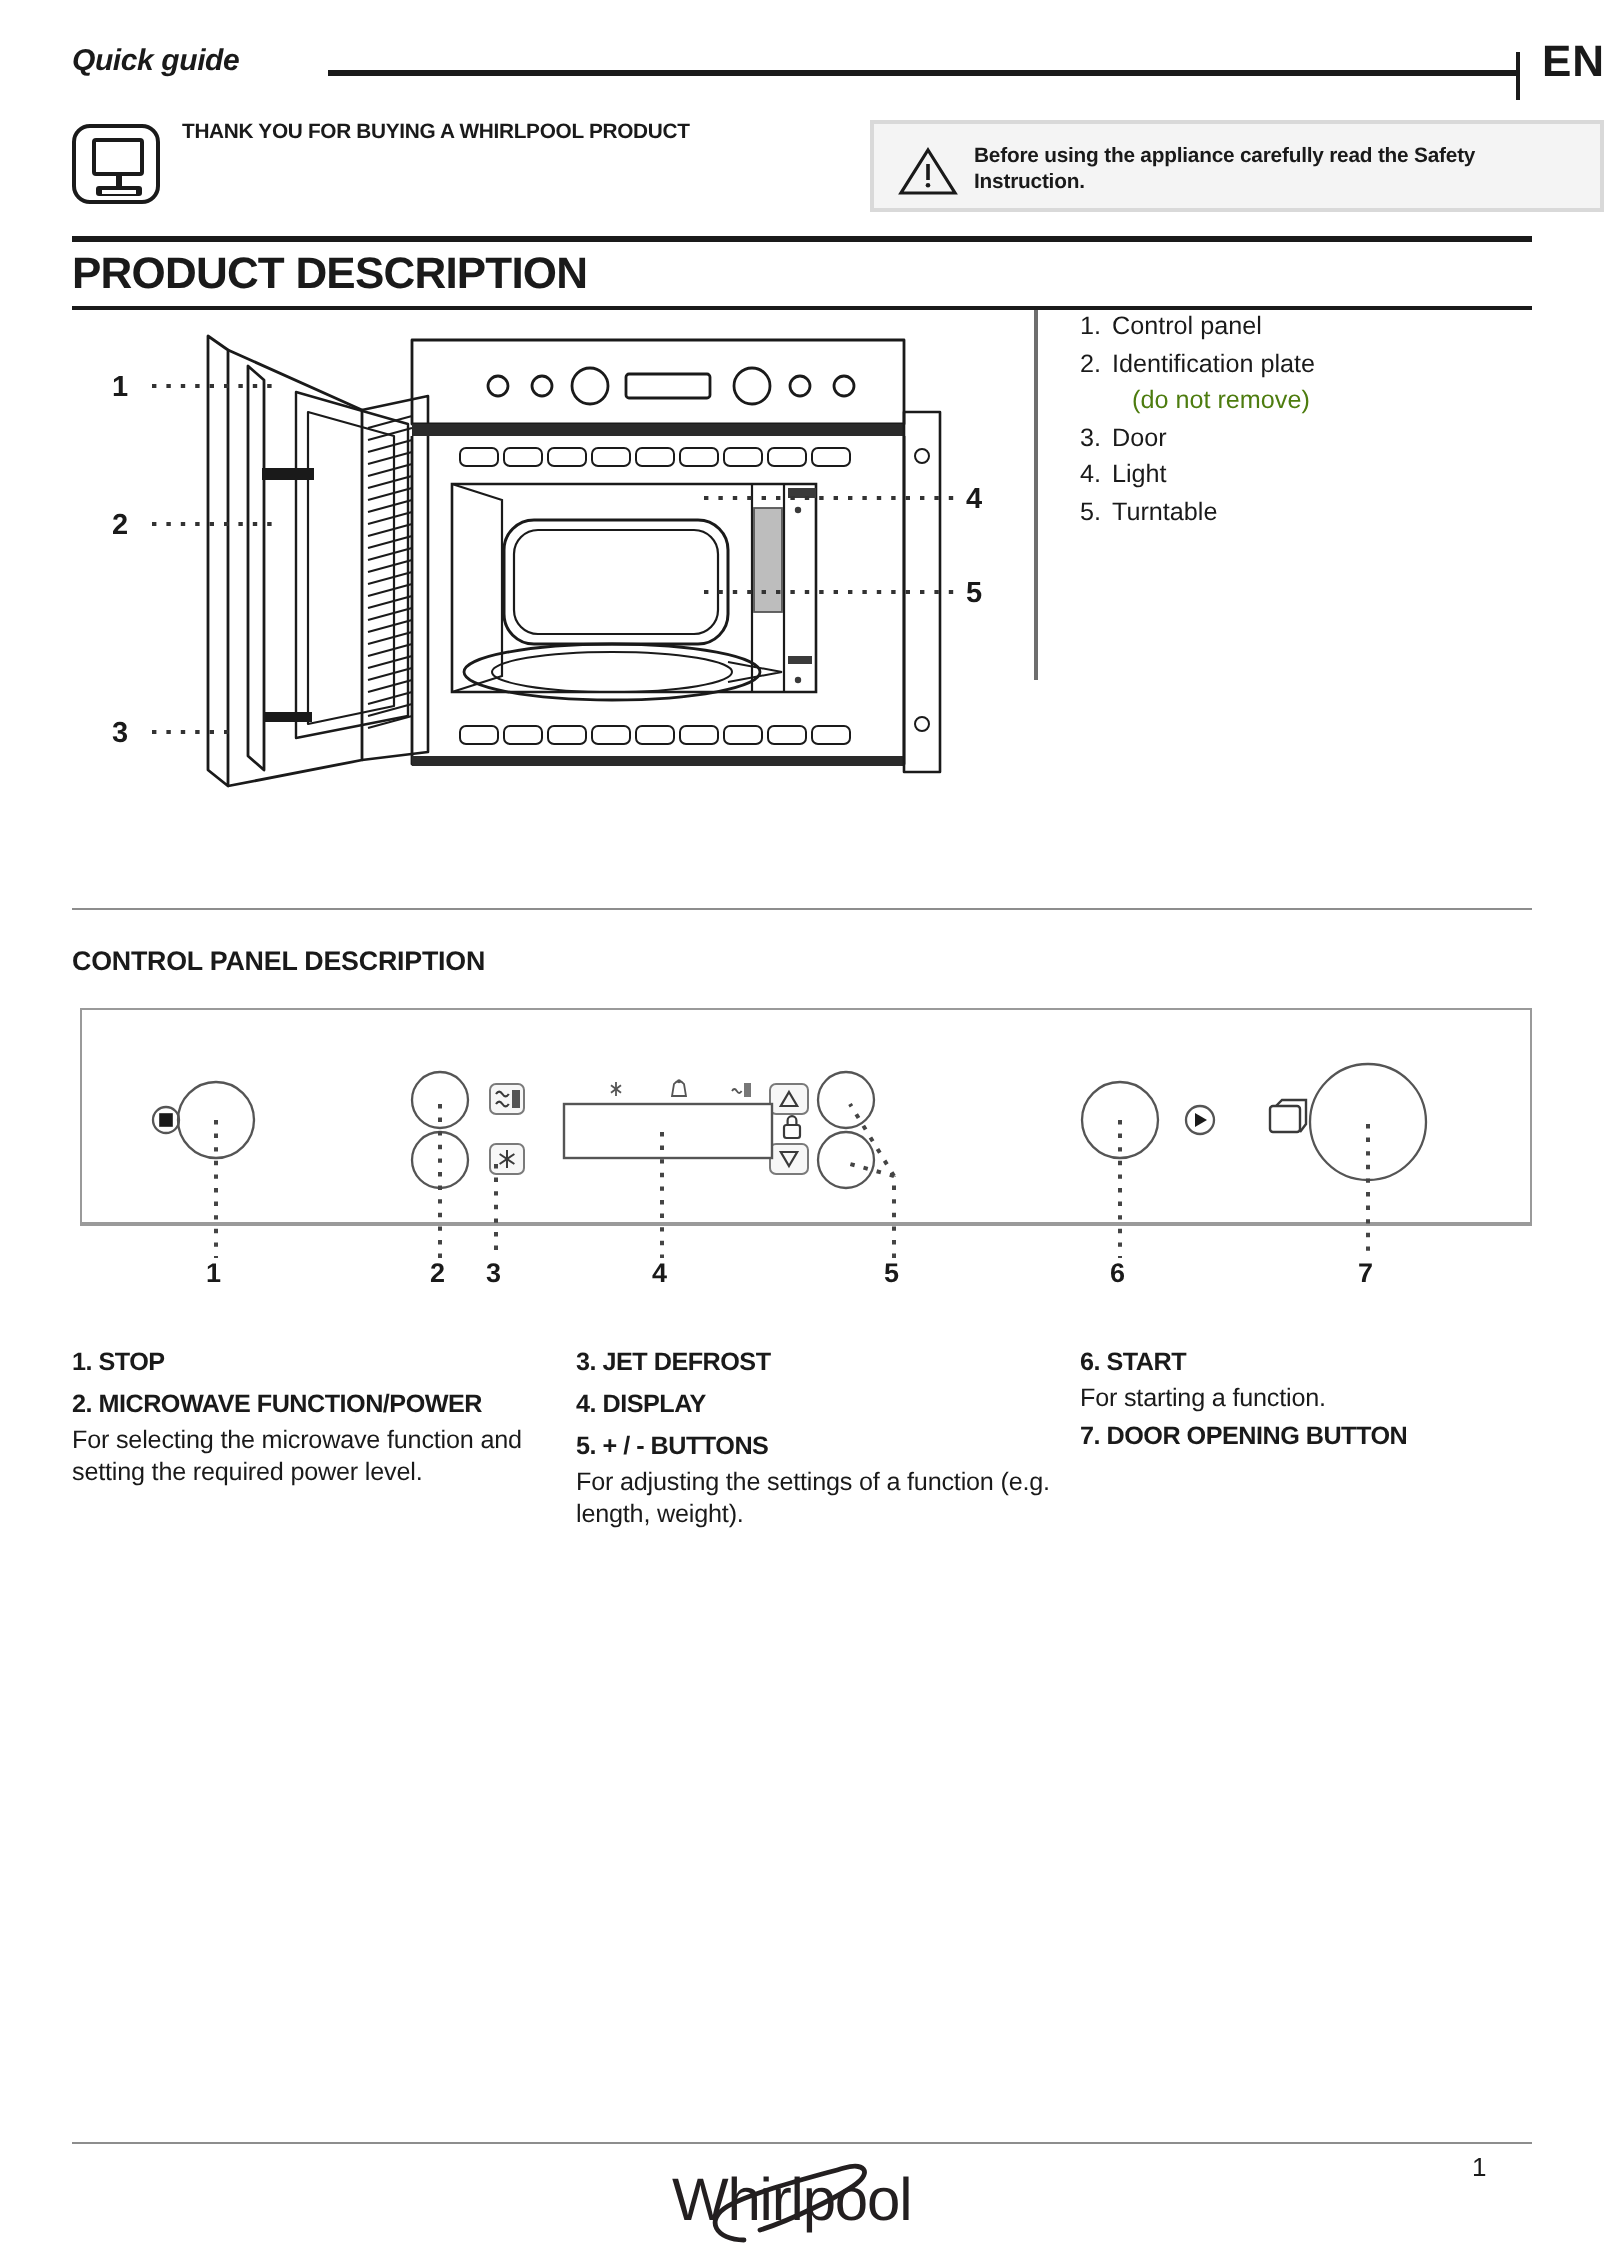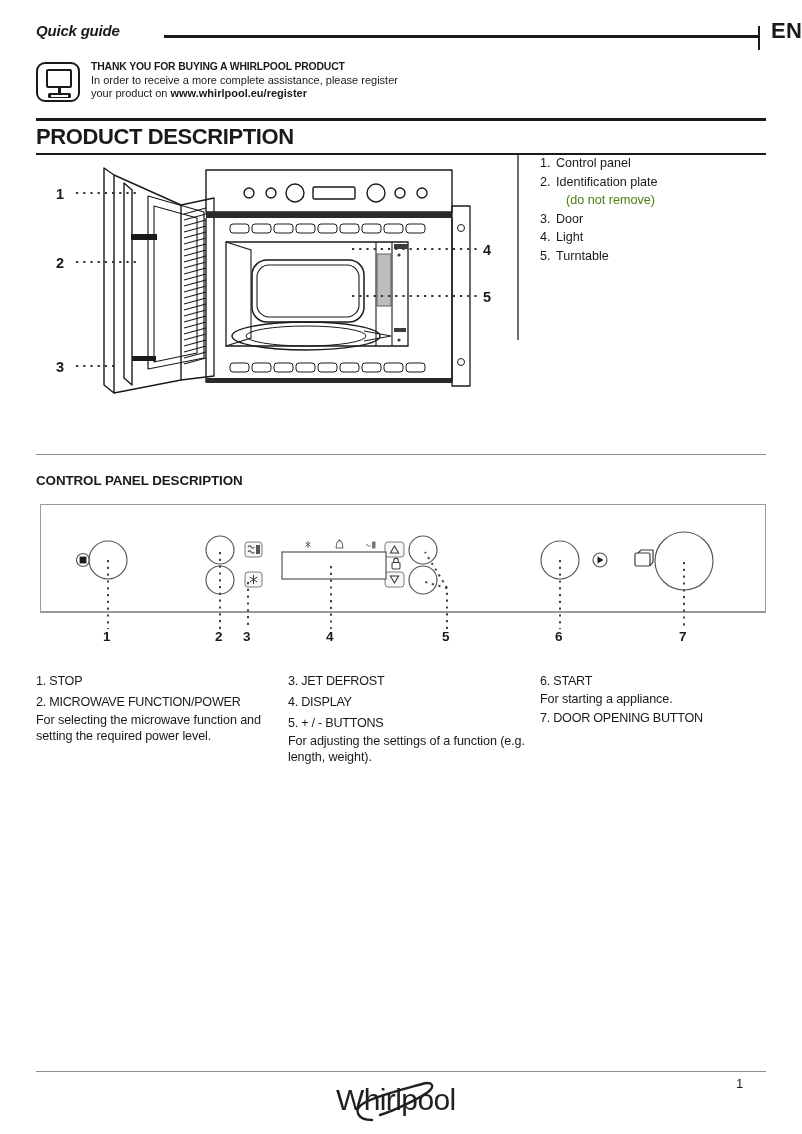--- a/index.html
+++ b/index.html
@@ -83,21 +83,21 @@
   }
   .cp-under{position:absolute;left:40px;top:612px;width:726px;height:1.3px;background:#9a9a9a;}
   .cpnum{position:absolute;font-size:13.5px;font-weight:bold;top:629px;}
 
   
   .descs{position:absolute;left:36px;top:672px;width:730px;}
   .col{position:absolute;top:0;}
   .c1{left:0;width:244px;}
   .c2{left:252px;width:240px;}
   .c3{left:504px;width:240px;}
-  .d-h{font-size:12.6px;font-weight:normal;line-height:19px;letter-spacing:-0.25px;margin-top:2px;}
+  .d-h{font-size:12.6px;font-weight:bold;line-height:19px;letter-spacing:-0.25px;margin-top:2px;}
   .d-p{font-size:12.6px;line-height:16.4px;letter-spacing:-0.1px;}
 
   
   .ftr-rule{position:absolute;left:36px;top:1071px;width:730px;height:1.4px;background:#8d8d8d;}
   .ftr-pg{position:absolute;left:736px;top:1076px;font-size:13px;}
   .logo{position:absolute;left:336px;top:1080px;width:160px;height:44px;}
 </style>
 </head>
 <body>
 
@@ -114,23 +114,30 @@
 
     <div class="mon-ico">
       <div class="mon-screen"></div>
       <div class="mon-neck"></div>
       <div class="mon-base"></div>
       <div class="mon-base2"></div>
     </div>
 
     <div class="thx">
       <div class="thx-t">THANK YOU FOR BUYING A WHIRLPOOL PRODUCT</div>
-      <div class="thx-b"><span>In order to receive a more complete assistance, please register your product on </span><b>www.whirlpool.eu/register</b></div>
-    </div>
-
+    </div>
+
+    <div class="warn">
+      <svg class="warn-ico" viewBox="0 0 30 25">
+        <polygon points="15,2 28.5,23.5 1.5,23.5" fill="none" stroke="#1a1a1a" stroke-width="1.6"></polygon>
+        <rect x="14.1" y="9" width="1.8" height="8" fill="#1a1a1a"></rect>
+        <circle cx="15" cy="19.6" r="1.15" fill="#1a1a1a"></circle>
+      </svg>
+      <div class="warn-txt">Before using the appliance carefully read the Safety Instruction.</div>
+    </div>
   </div>
 
   <div class="sec" style="top:118px;">
     <div class="sec-rule-top"></div>
     <div class="sec-h">PRODUCT DESCRIPTION</div>
     <div class="sec-rule-bot"></div>
   </div>
 
   <svg style="position:absolute;left:36px;top:150px;width:500px;height:260px;" viewBox="0 0 500 260">
     <g fill="none" stroke="#1a1a1a" stroke-width="1.4" stroke-linejoin="round">
@@ -390,21 +397,21 @@
 
     <div class="col c2">
       <div class="d-h" style="margin-top:0;">3. JET DEFROST</div>
       <div class="d-h">4. DISPLAY</div>
       <div class="d-h">5. + / - BUTTONS</div>
       <div class="d-p">For adjusting the settings of a function (e.g. length, weight).</div>
     </div>
 
     <div class="col c3">
       <div class="d-h" style="margin-top:0;">6. START</div>
-      <div class="d-p">For starting a appliance.</div>
+      <div class="d-p">For starting a function.</div>
       <div class="d-h">7. DOOR OPENING BUTTON</div>
     </div>
   </div>
 
   <div class="ftr-rule"></div>
   <div class="ftr-pg">1</div>
 
   <div class="logo">
     <svg viewBox="0 0 160 44" width="160" height="44">
       <text x="0" y="30" font-family="'Liberation Sans',sans-serif" font-size="30" fill="#231f20" letter-spacing="-0.6">Whirlpool</text>

